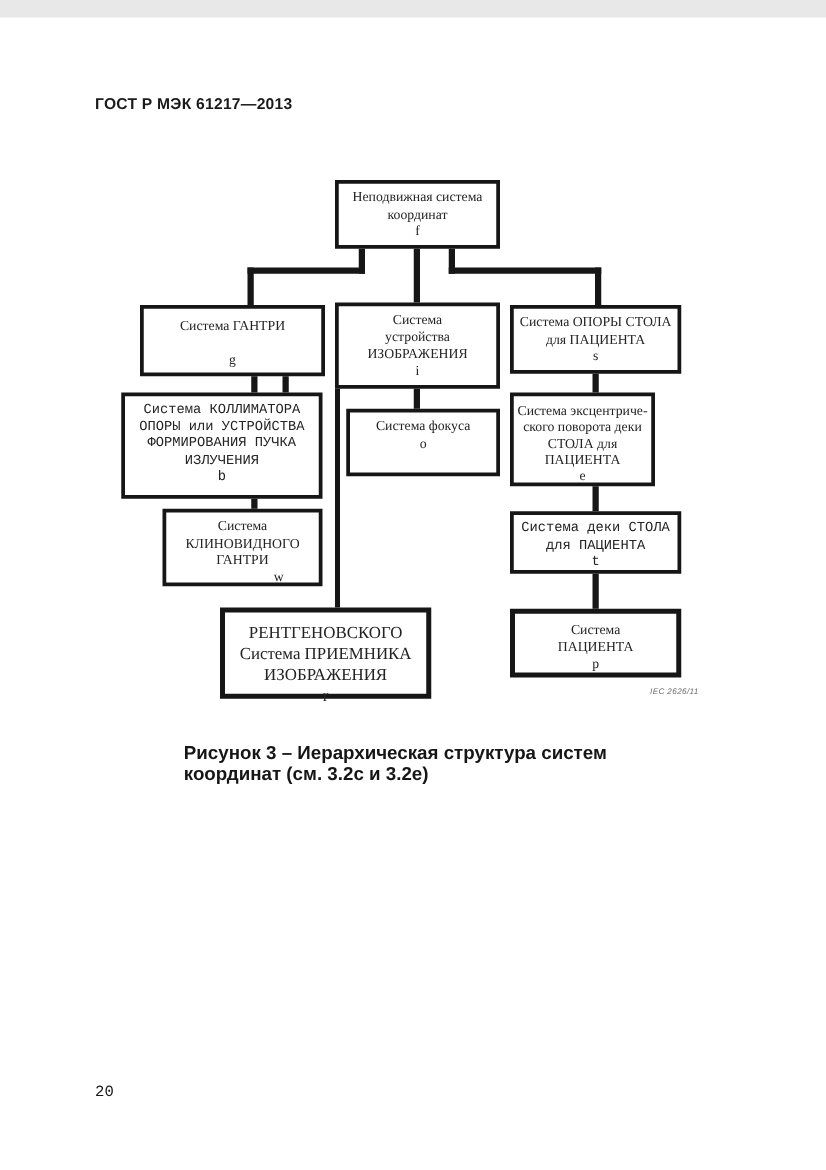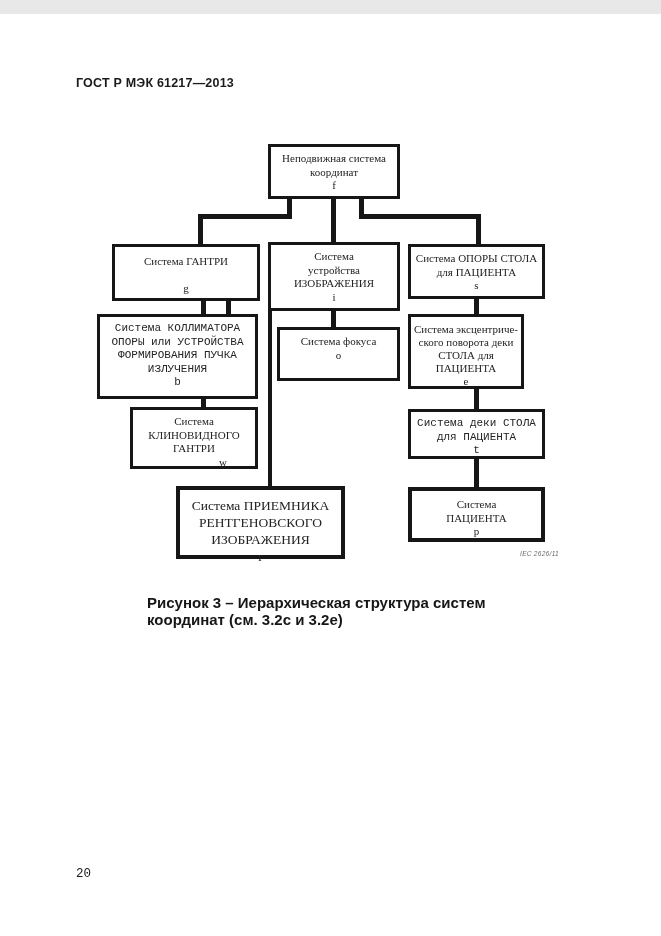--- a/index.html
+++ b/index.html
@@ -128,22 +128,22 @@
       <span class="ln sym-right">w</span>
     </div>
 
     <div class="node" style="left:408px;top:395px;width:137px;height:50px;font-family:Liberation Mono, monospace;">
       <span class="ln">Система деки  СТОЛА</span>
       <span class="ln">для ПАЦИЕНТА</span>
       <span class="ln">t</span>
     </div>
 
     <div class="node node-r" style="left:176px;top:472px;width:169px;height:73px;">
+      <span class="ln">РЕНТГЕНОВСКОГО</span>
       <span class="ln">Система ПРИЕМНИКА</span>
-      <span class="ln">РЕНТГЕНОВСКОГО</span>
       <span class="ln">ИЗОБРАЖЕНИЯ</span>
       <span class="ln">r</span>
     </div>
 
     <div class="node node-p" style="left:408px;top:473px;width:137px;height:55px;">
       <span class="ln">Система</span>
       <span class="ln">ПАЦИЕНТА</span>
       <span class="ln">р</span>
     </div>
 

